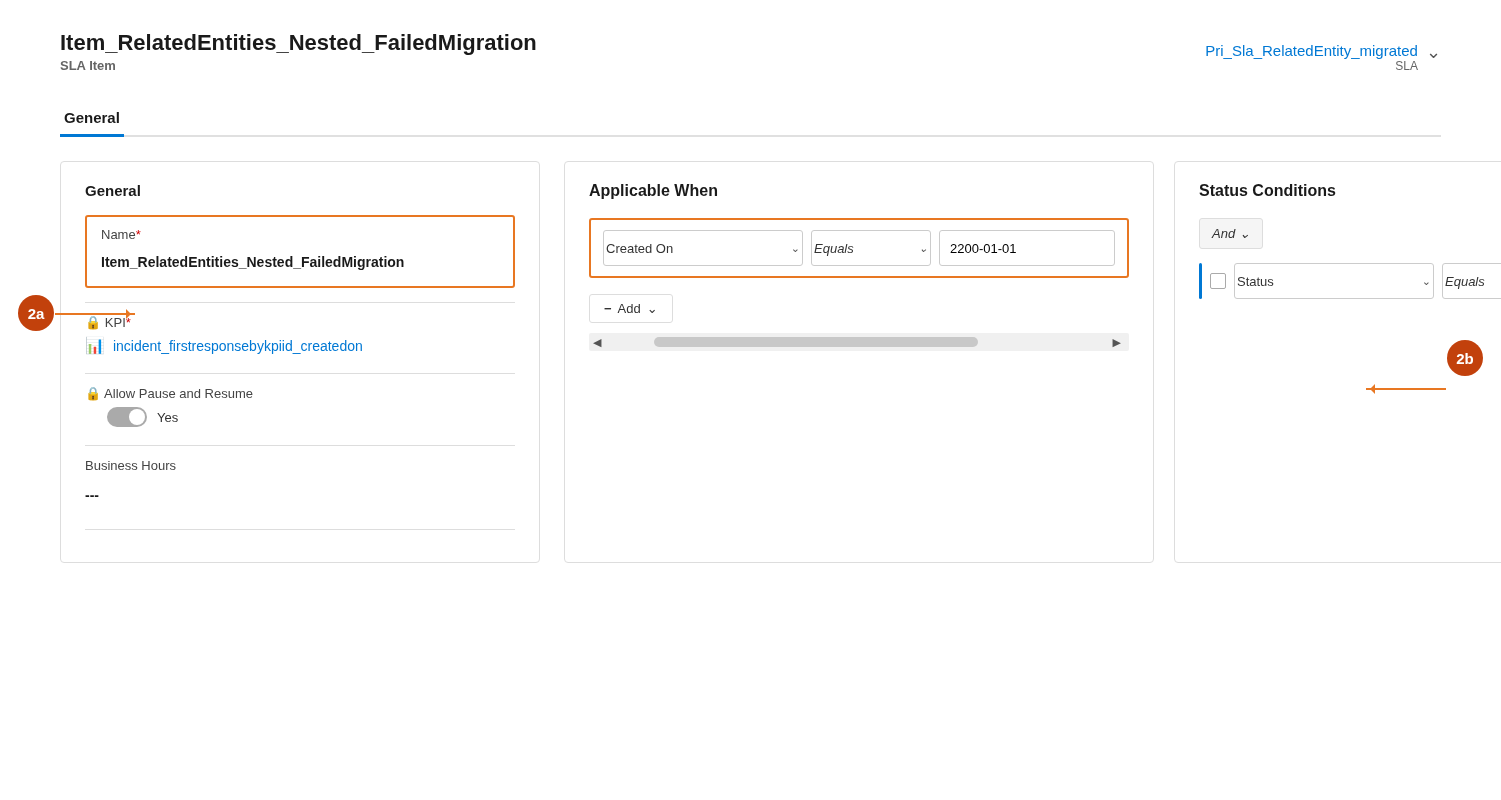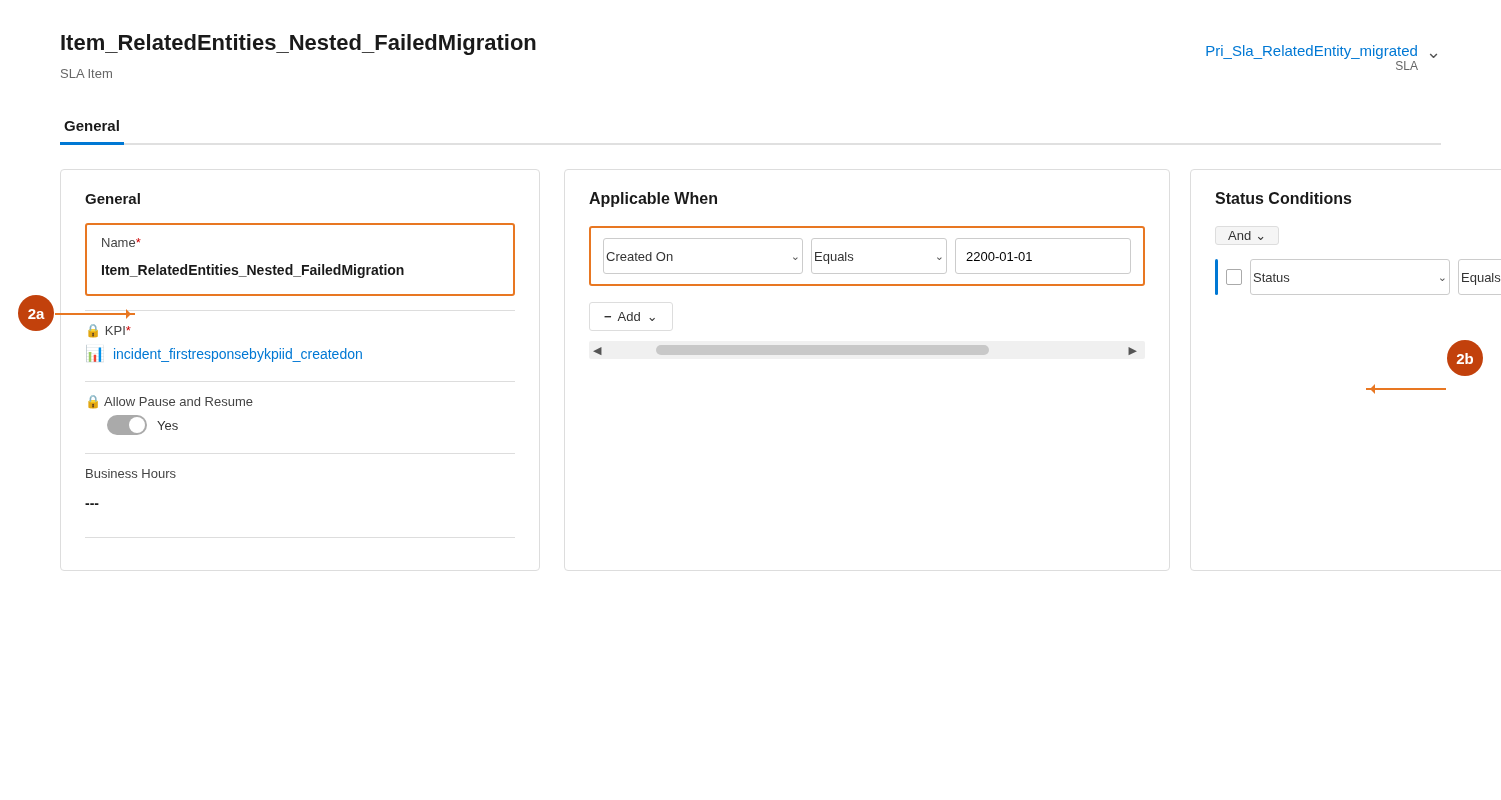--- a/index.html
+++ b/index.html
@@ -26,21 +26,22 @@
     }
     .page-title-block {}
     .page-title {
       font-size: 22px;
       font-weight: 700;
       color: #1a1a1a;
     }
     .page-subtitle {
       font-size: 13px;
       color: #666;
-      margin-top: 10px;
+      margin-top: 2px;
+      font-weight: bold;
     }
     .sla-ref {
       display: flex;
       align-items: center;
       gap: 8px;
     }
     .sla-ref-inner {
       text-align: right;
       margin-top: 12px;
     }
@@ -208,21 +209,22 @@
       display: flex;
       align-items: center;
       gap: 6px;
       cursor: pointer;
       height: 36px;
     }
     .dropdown-select.wide {
       width: 200px;
     }
     .dropdown-select.medium {
-      width: 136px;
+      width: 120px;
+      font-style: italic;
     }
     .dropdown-select .chev {
       margin-left: auto;
       font-size: 11px;
       color: #555;
     }
     .condition-value-input {
       border: 1px solid #ccc;
       border-radius: 3px;
       padding: 7px 10px;
@@ -285,25 +287,26 @@
     }
 
     
     .and-btn {
       display: flex;
       align-items: center;
       gap: 4px;
       border: 1px solid #ddd;
       background: #f5f5f5;
       border-radius: 3px;
-      padding: 1px 12px;
+      padding: 7px 12px;
       font-size: 13px;
       cursor: pointer;
       color: #333;
       margin-bottom: 14px;
+      font-style: italic;
     }
     .success-row {
       display: flex;
       align-items: center;
       gap: 8px;
     }
     .blue-bar {
       width: 3px;
       height: 36px;
       background: #0078d4;

